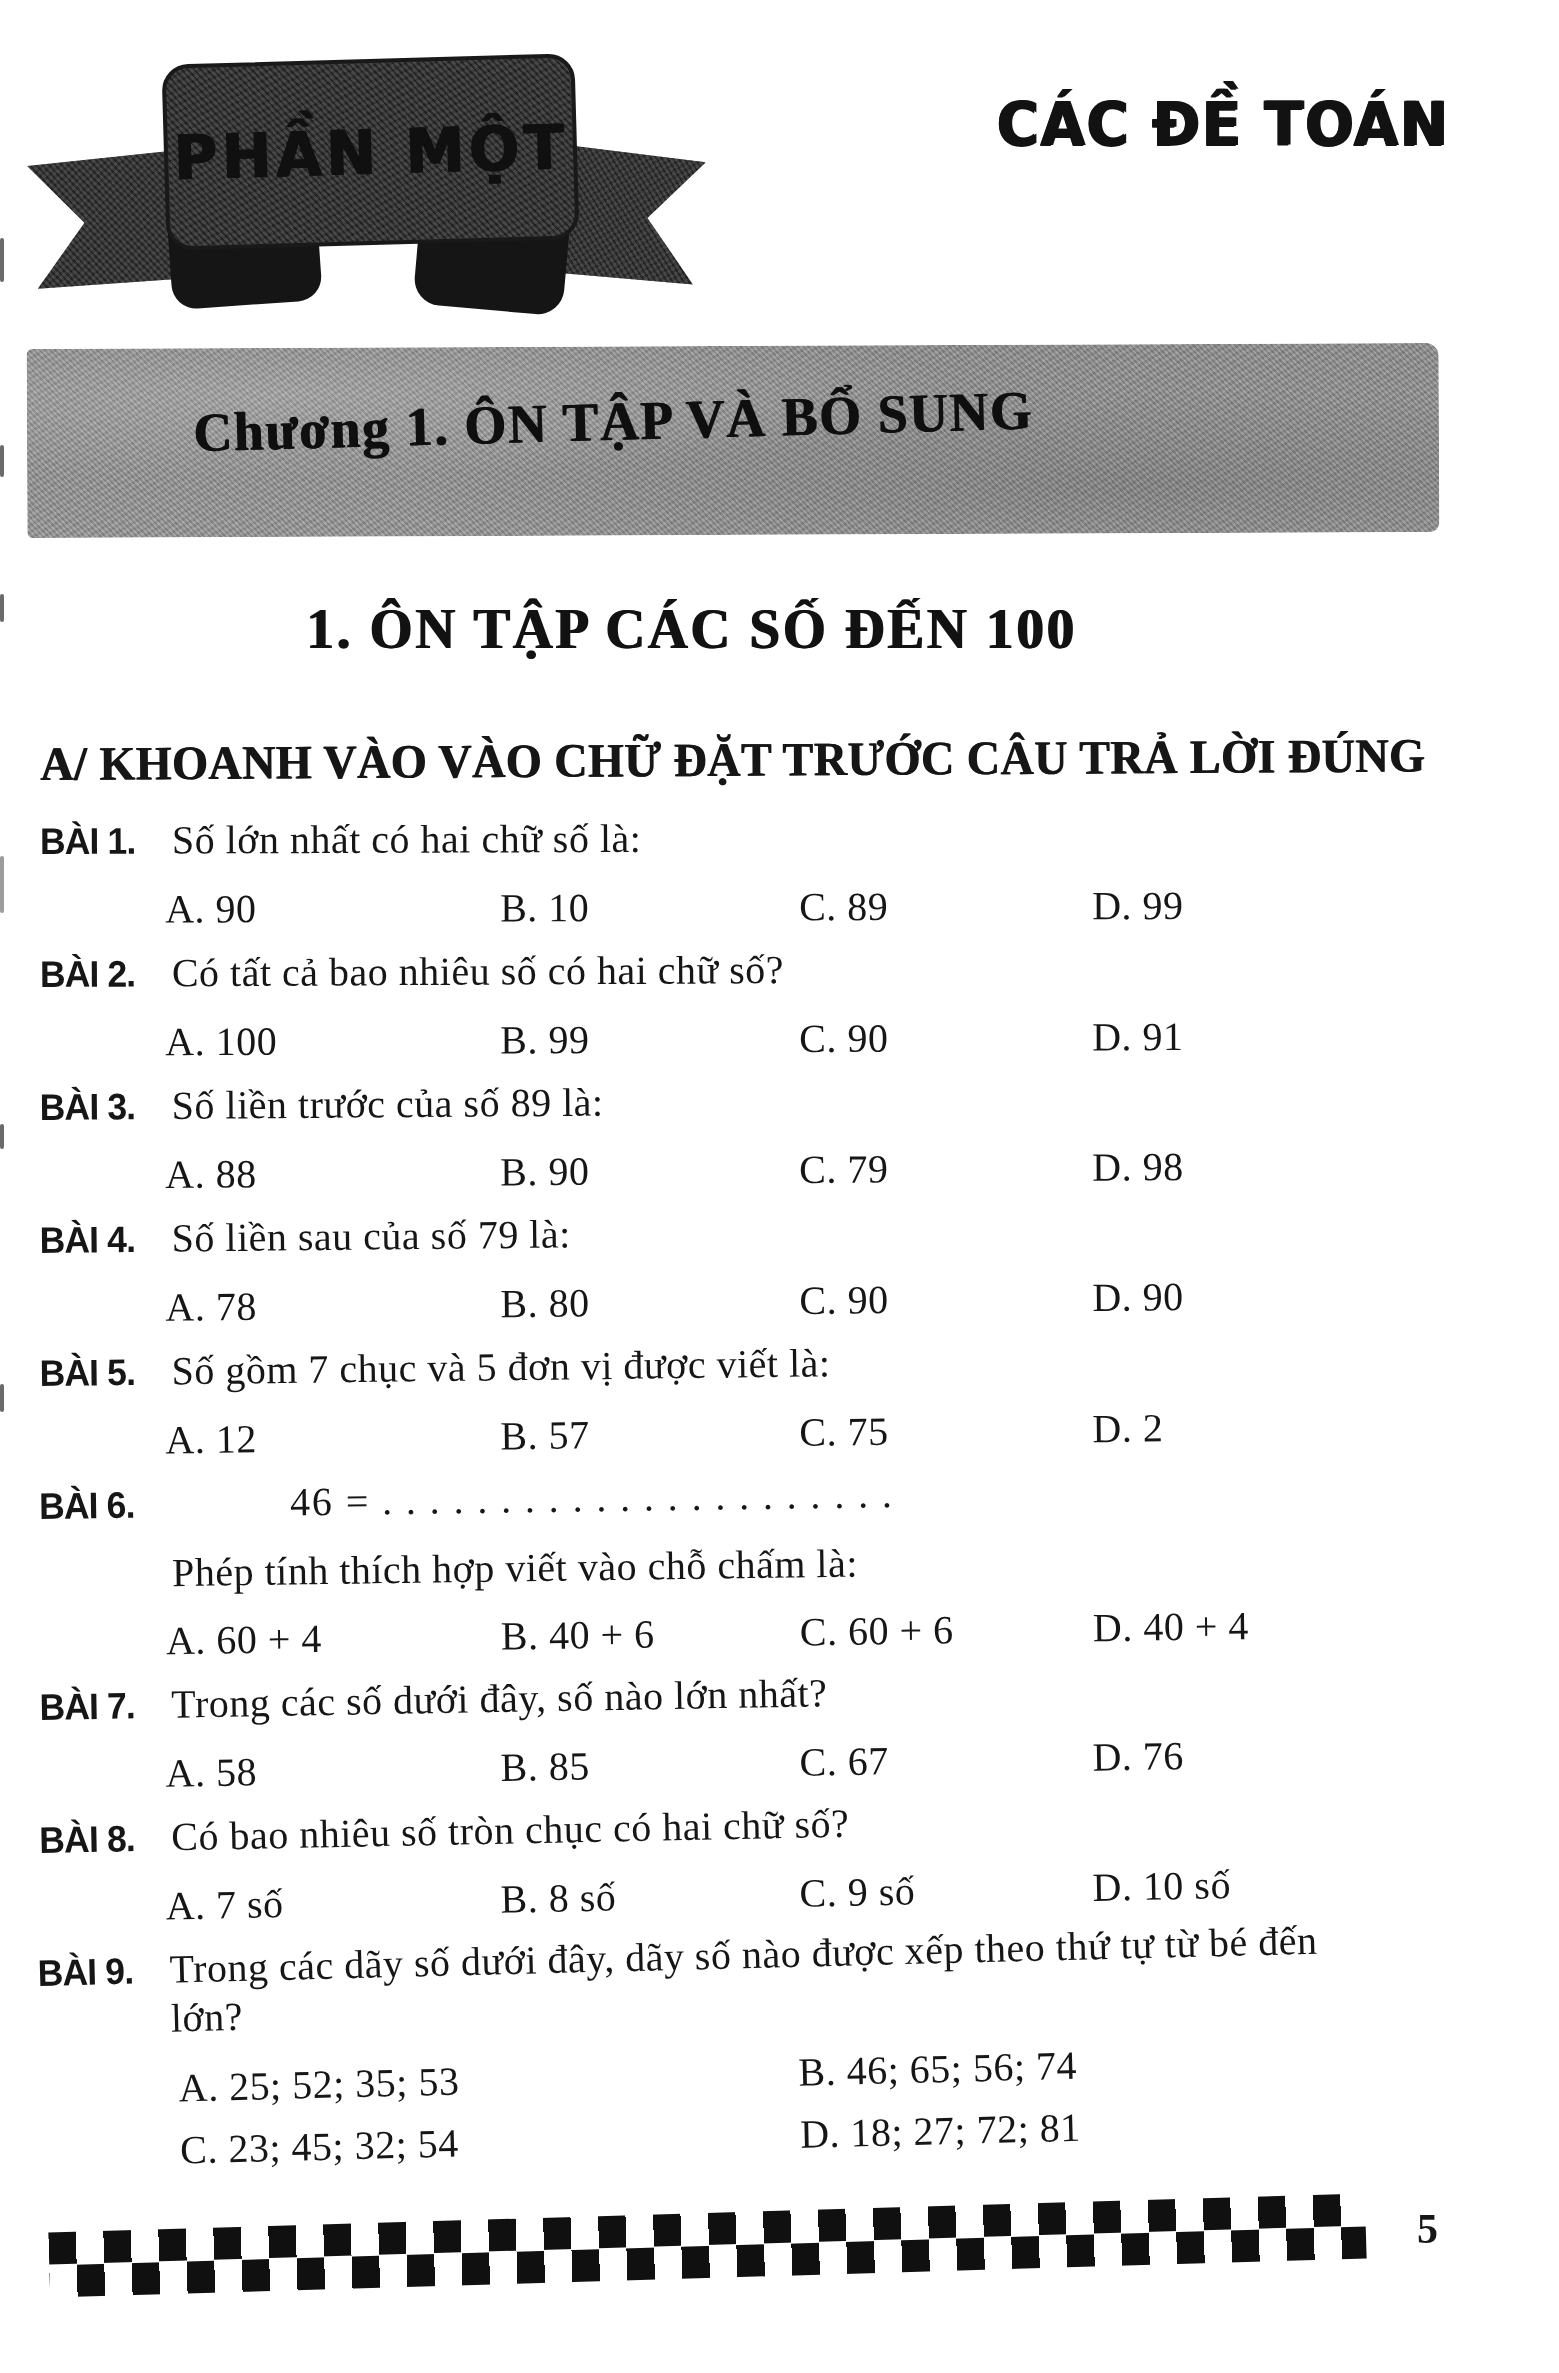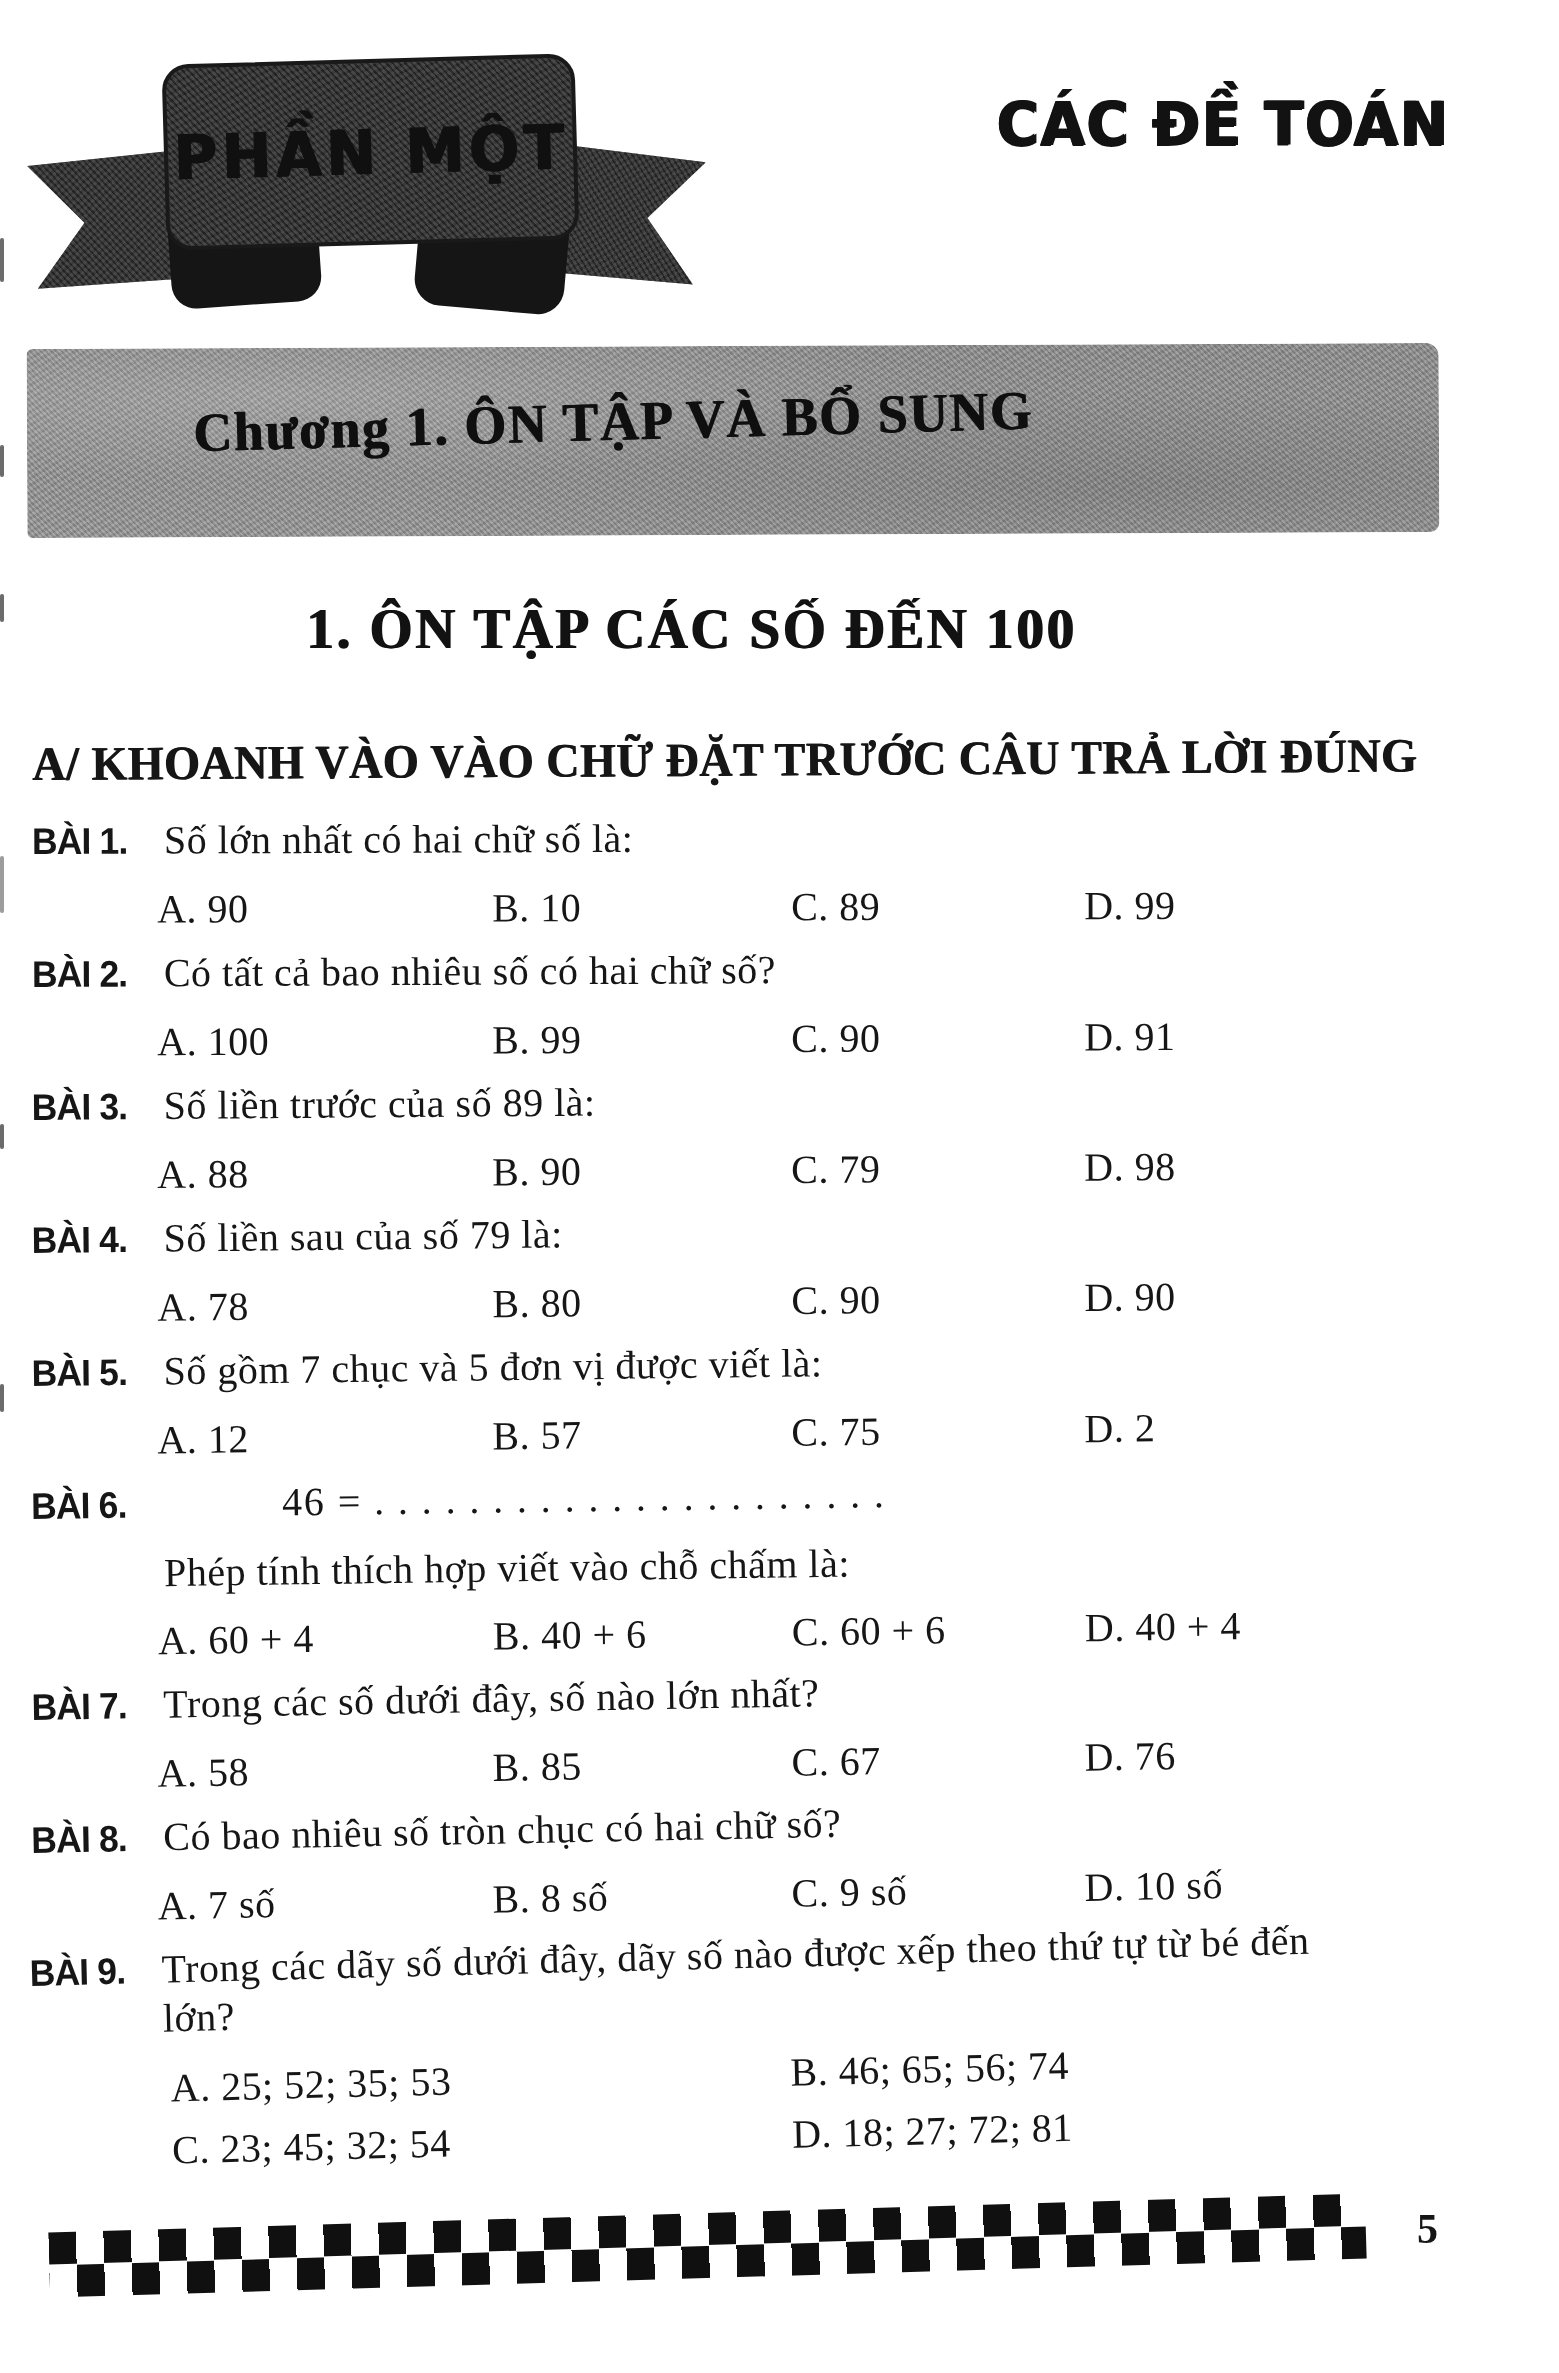--- a/index.html
+++ b/index.html
@@ -72,21 +72,21 @@
   }
 
   
   .lesson-title{
     position:absolute;left:0;top:598px;width:1382px;text-align:center;
     font-weight:bold;font-size:55px;letter-spacing:2.8px;color:#121212;
     text-shadow:1.5px 0 0 #121212;transform:scaleY(1.02);white-space:nowrap;
   }
 
   
-  .content{position:absolute;left:32px;top:736px;width:1478px;}
+  .content{position:absolute;left:40px;top:736px;width:1478px;}
   .section-heading{
     font-weight:bold;font-size:48px;letter-spacing:0.5px;margin:0 0 24.6px 0;
     text-shadow:0.9px 0 0 #161616;transform:rotate(-.35deg) scaleX(.96);transform-origin:left center;
     white-space:nowrap;
   }
   .q{margin-bottom:15px;transform-origin:left center;}
   .q-line{display:flex;align-items:baseline;line-height:49px;font-size:40px;}
   .q-label{
     flex:0 0 132px;font-family:"Liberation Sans","DejaVu Sans",sans-serif;
     font-weight:bold;font-size:37px;letter-spacing:-0.9px;transform:scaleX(.96);transform-origin:left center;

